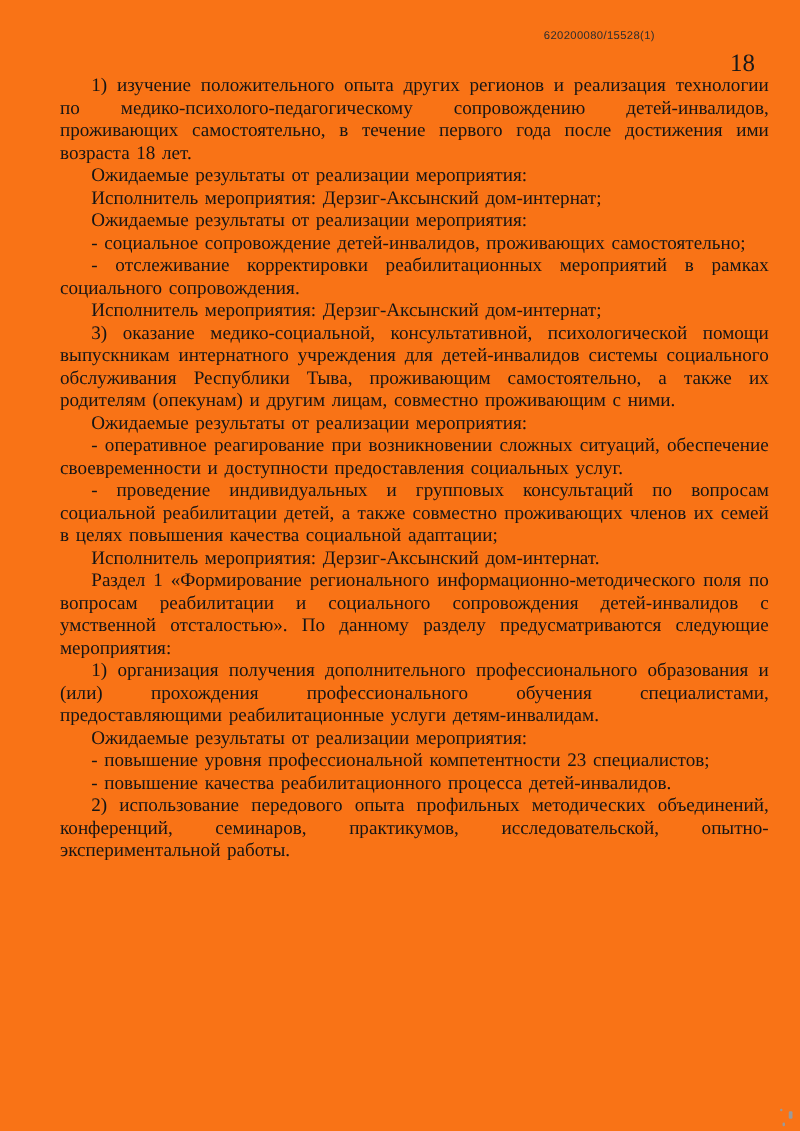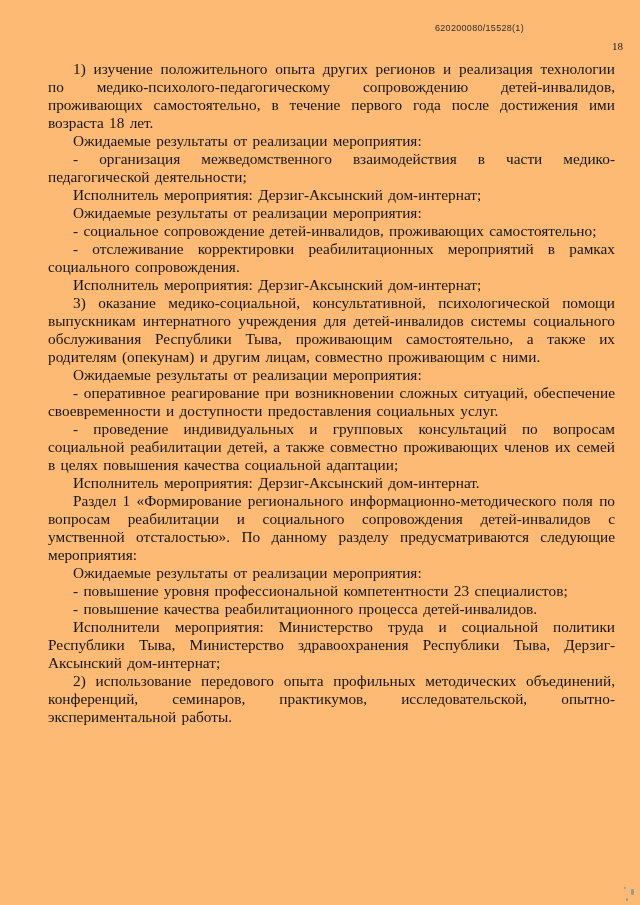--- a/index.html
+++ b/index.html
@@ -1,38 +1,38 @@
 <!DOCTYPE html>
 <html><head>
 <meta charset="utf-8">
 <style>
   html, body { margin: 0; padding: 0; background: #ffffff; }
   .page {
     position: relative;
     width: 640px;
     height: 905px;
-    background: #fdba74;
+    background: #f97316;
     overflow: hidden;
     font-family: "Liberation Serif", "DejaVu Serif", serif;
     color: #151515;
   }
   .stamp {
     position: absolute;
     left: 435px;
     top: 23px;
     font-family: "Liberation Sans", "DejaVu Sans", sans-serif;
     font-size: 9px;
     letter-spacing: 0.3px;
     color: #2e2e2e;
   }
   .pagenum {
     position: absolute;
-    left: 612px;
+    left: 584px;
     top: 40px;
-    font-size: 11px;
+    font-size: 20px;
     color: #1a1a1a;
   }
   .content {
     position: absolute;
     left: 48px;
     top: 60px;
     width: 567px;
   }
   .para {
     margin: 0;
@@ -52,36 +52,35 @@
 <body>
 
 <div class="page">
 
   <div class="stamp">620200080/15528(1)</div>
   <div class="pagenum">18</div>
 
   <div class="content">
     <p class="para">1) изучение положительного опыта других регионов и реализация технологии по медико-психолого-педагогическому сопровождению детей-инвалидов, проживающих самостоятельно, в течение первого года после достижения ими возраста 18 лет.</p>
     <p class="para">Ожидаемые результаты от реализации мероприятия:</p>
-    <p class="para">- организация межведомственного взаимодействия в части медико-педагогической деятельности;</p>
     <p class="para">Исполнитель мероприятия: Дерзиг-Аксынский дом-интернат;</p>
     <p class="para">Ожидаемые результаты от реализации мероприятия:</p>
     <p class="para">- социальное сопровождение детей-инвалидов, проживающих самостоятельно;</p>
     <p class="para">- отслеживание корректировки реабилитационных мероприятий в рамках социального сопровождения.</p>
     <p class="para">Исполнитель мероприятия: Дерзиг-Аксынский дом-интернат;</p>
     <p class="para">3) оказание медико-социальной, консультативной, психологической помощи выпускникам интернатного учреждения для детей-инвалидов системы социального обслуживания Республики Тыва, проживающим самостоятельно, а также их родителям (опекунам) и другим лицам, совместно проживающим с ними.</p>
     <p class="para">Ожидаемые результаты от реализации мероприятия:</p>
     <p class="para">- оперативное реагирование при возникновении сложных ситуаций, обеспечение своевременности и доступности предоставления социальных услуг.</p>
     <p class="para">- проведение индивидуальных и групповых консультаций по вопросам социальной реабилитации детей, а также совместно проживающих членов их семей в целях повышения качества социальной адаптации;</p>
     <p class="para">Исполнитель мероприятия: Дерзиг-Аксынский дом-интернат.</p>
     <p class="para">Раздел 1 «Формирование регионального информационно-методического поля по вопросам реабилитации и социального сопровождения детей-инвалидов с умственной отсталостью». По данному разделу предусматриваются следующие мероприятия:</p>
+    <p class="para">1) организация получения дополнительного профессионального образования и (или) прохождения профессионального обучения специалистами, предоставляющими реабилитационные услуги детям-инвалидам.</p>
     <p class="para">Ожидаемые результаты от реализации мероприятия:</p>
     <p class="para">- повышение уровня профессиональной компетентности 23 специалистов;</p>
     <p class="para">- повышение качества реабилитационного процесса детей-инвалидов.</p>
-    <p class="para">Исполнители мероприятия: Министерство труда и социальной политики Республики Тыва, Министерство здравоохранения Республики Тыва, Дерзиг-Аксынский дом-интернат;</p>
     <p class="para">2) использование передового опыта профильных методических объединений, конференций, семинаров, практикумов, исследовательской, опытно-экспериментальной работы.</p>
   </div>
 
   <div class="speck speck-1"></div>
   <div class="speck speck-2"></div>
   <div class="speck speck-3"></div>
 
 </div>
 
 </body></html>

